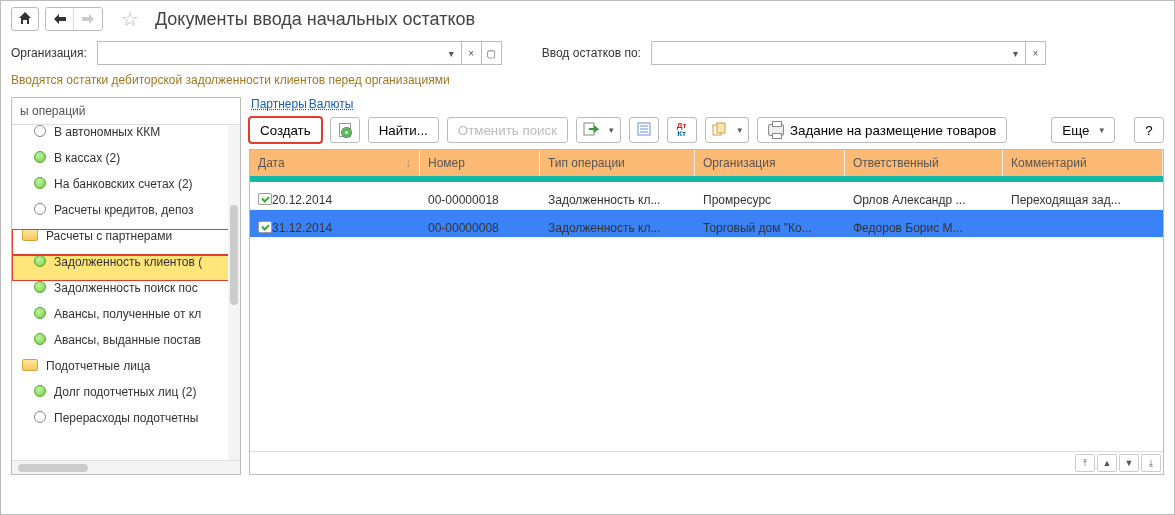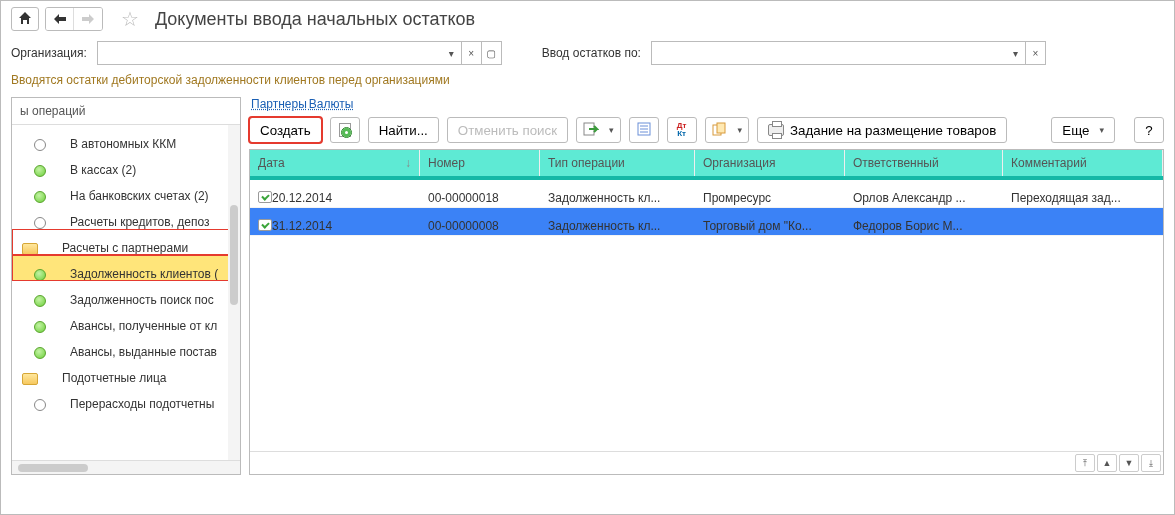--- a/index.html
+++ b/index.html
@@ -139,22 +139,22 @@
     background: #f4f4f4;
     position: relative;
   }
   .tree-hthumb {
     position: absolute; left: 6px; top: 3px;
     width: 70px; height: 8px;
     background: #ccc; border-radius: 4px;
   }
   .tree-item {
     display: flex;
-    align-items: flex-end;
-    gap: 24px;
+    align-items: flex-start;
+    gap: 8px;
     height: 26px;
     padding: 0 4px 0 10px;
     white-space: nowrap;
     overflow: hidden;
     cursor: pointer;
   }
   .tree-item.indent { padding-left: 22px; }
   .folder-icon {
     width: 16px; height: 12px;
     background: linear-gradient(#ffe79c,#f6c85f);
@@ -218,22 +218,22 @@
 
   .grid {
     flex: 1;
     border: 1px solid #bbb;
     display: flex;
     flex-direction: column;
     overflow: hidden;
   }
   .grid-head {
     display: flex;
-    background: #5eead4;
-    border-bottom: 4px solid #14b8a6;
+    background: #fdba74;
+    border-bottom: 6px solid #14b8a6;
   }
   .gh {
     padding: 6px 8px;
     border-right: 1px solid #eee;
     color: #555;
     display:flex; align-items:center; gap:6px;
     overflow:hidden; white-space:nowrap;
   }
   .gh.sort::after { content: "↓"; color:#888; margin-left:auto; }
   .col-date { width: 170px; }
@@ -384,20 +384,24 @@
             </div>
             <div class="tree-item indent">
               <span class="dot green"></span>
               <span class="tree-label">Авансы, выданные постав</span>
             </div>
             <div class="tree-item folder">
               <span class="folder-icon"></span>
               <span class="tree-label">Подотчетные лица</span>
             </div>
             <div class="tree-item indent">
+              <span class="dot green"></span>
+              <span class="tree-label">Долг подотчетных лиц (2)</span>
+            </div>
+            <div class="tree-item indent">
               <span class="dot"></span>
               <span class="tree-label">Перерасходы подотчетны</span>
             </div>
           </div>
         <div class="tree-scroll">
           <div class="tree-thumb"></div>
         </div>
       </div>
       <div class="tree-hscroll">
         <div class="tree-hthumb"></div>

